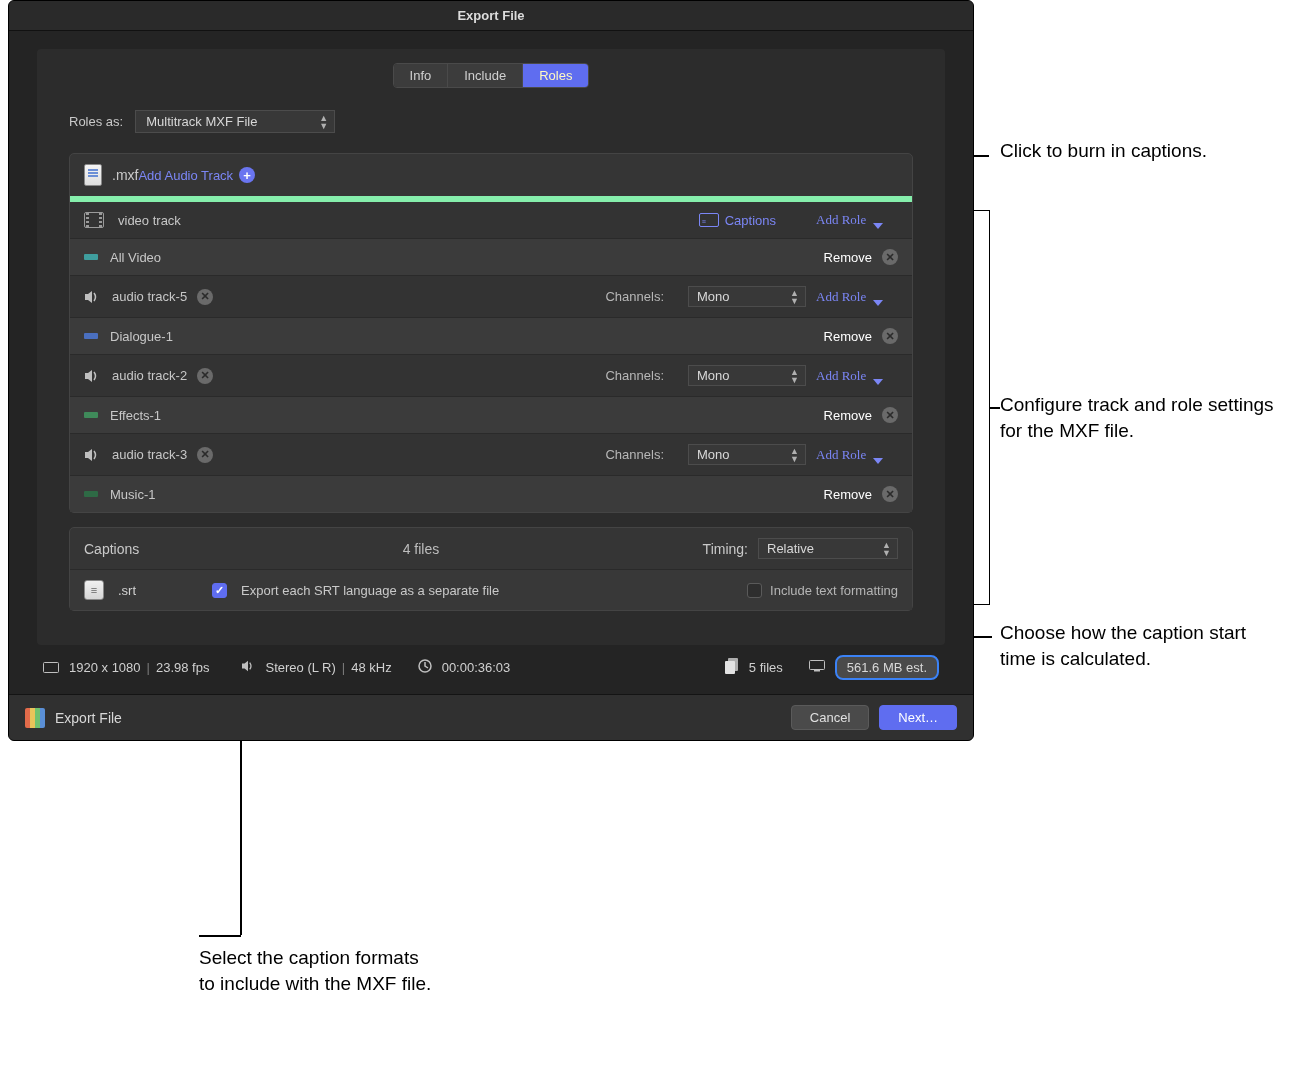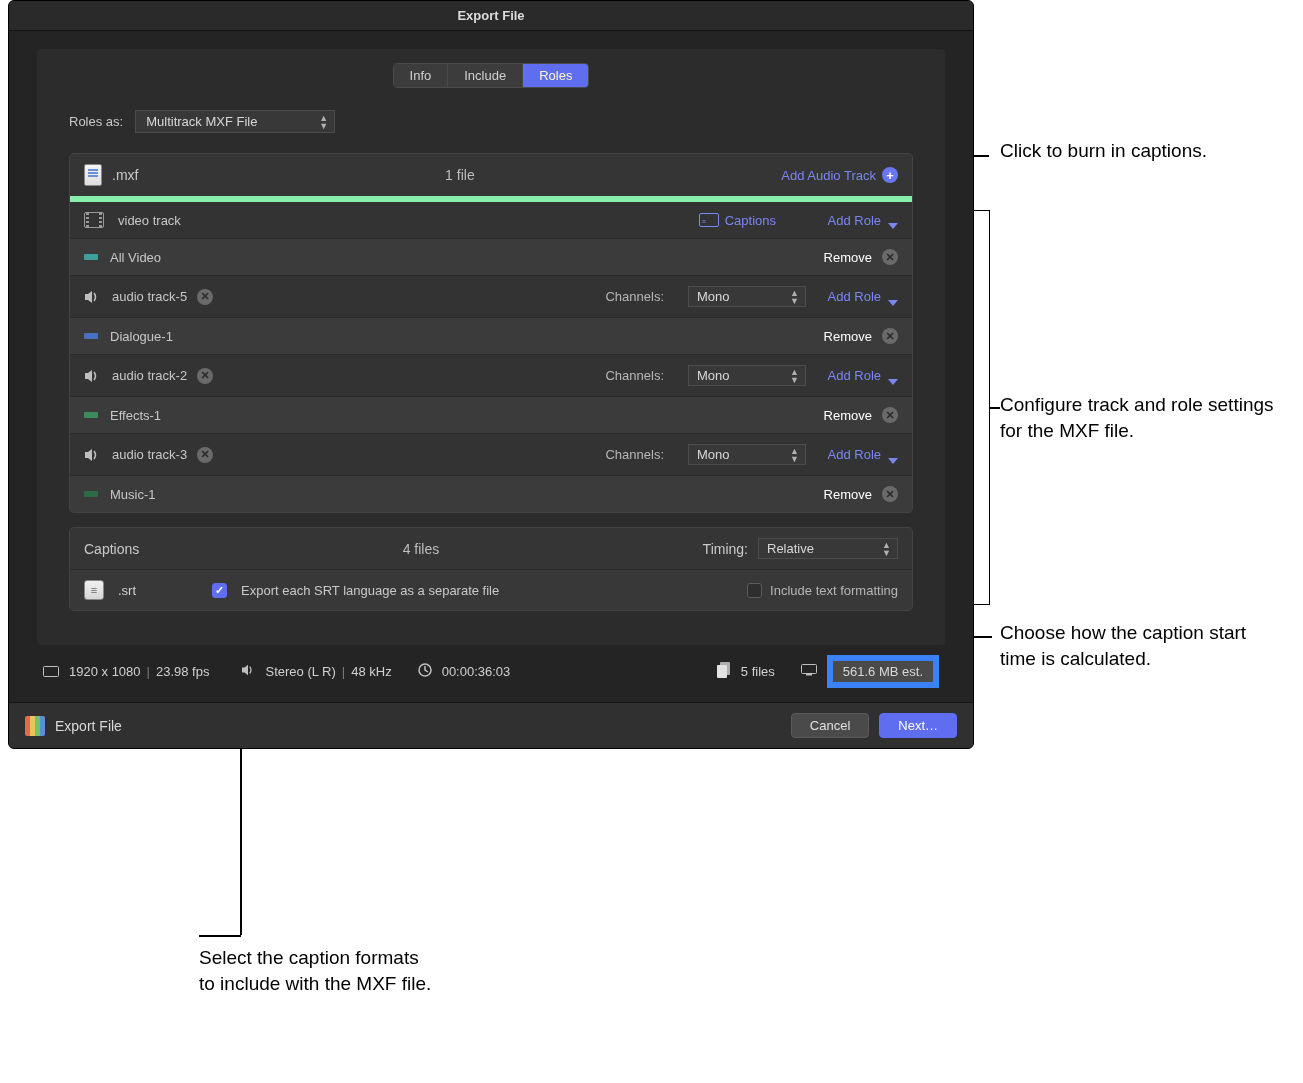--- a/index.html
+++ b/index.html
@@ -209,21 +209,21 @@
     justify-content: flex-start;
     padding: 1px 2px;
   }
   .addrole {
     color: #7b86f5;
     display: flex;
     align-items: center;
     gap: 7px;
     cursor: pointer;
     min-width: 82px;
-    justify-content: flex-end;
+    font-family: Liberation Serif, serif;
   }
   .chev-down {
     width: 10px; height: 6px;
     display: inline-block;
   }
   .chev-down svg { width: 10px; height: 6px; }
   .remove-link {
     color: #ffffff;
     cursor: pointer;
   }
@@ -302,24 +302,24 @@
     align-items: center;
     gap: 10px;
     padding: 10px 6px 0 6px;
     font-size: 13px;
     color: #d0d0d0;
   }
   .status .sep { color: #7a7a7a; margin: 0 -4px; }
   .status .grow { flex: 1; }
   .sz-badge {
     background: #4a4a4a;
-    border-radius: 0;
+    border-radius: 8px;
     padding: 3px 10px;
     color: #d8d8d8;
-    border: 6px solid #3b82f6;
+    border: 2px solid #3b82f6;
   }
   
   .bottombar {
     background: #303030;
     display: flex;
     align-items: center;
     padding: 10px 16px;
     border-top: 1px solid #141414;
   }
   .export-icon {
@@ -406,21 +406,20 @@
           <div class="select">
             <span>Multitrack MXF File</span>
             <span class="updown">▲<br>▼</span>
           </div>
         </div>
 
         <div class="group">
           <div class="header">
             <div class="icon-file"></div>
             <span class="label">.mxf</span>
-            <span class="center">1 file</span>
             <div class="add-link">
               <span>Add Audio Track</span>
               <span class="plus-circle">+</span>
             </div>
           </div>
           <div class="tracks">
 
             <div class="trow dark">
               <div class="film-icon"></div>
               <span class="label">video track</span>

